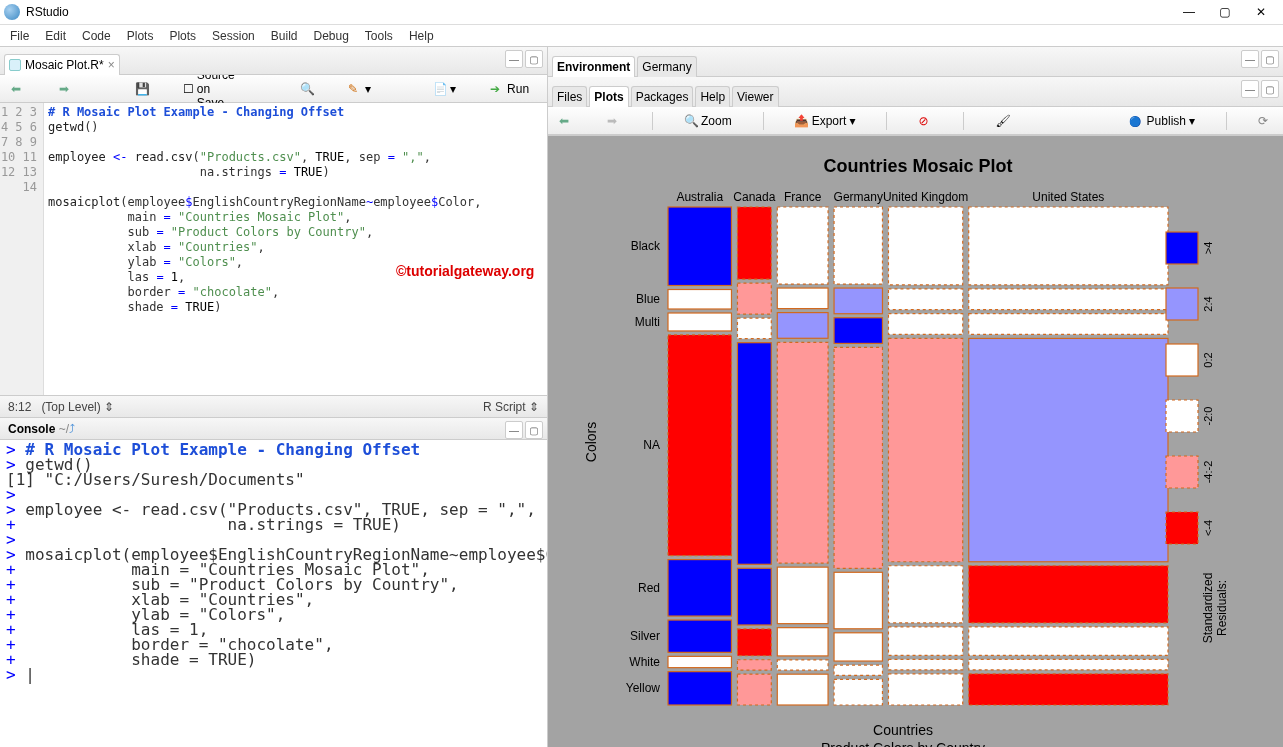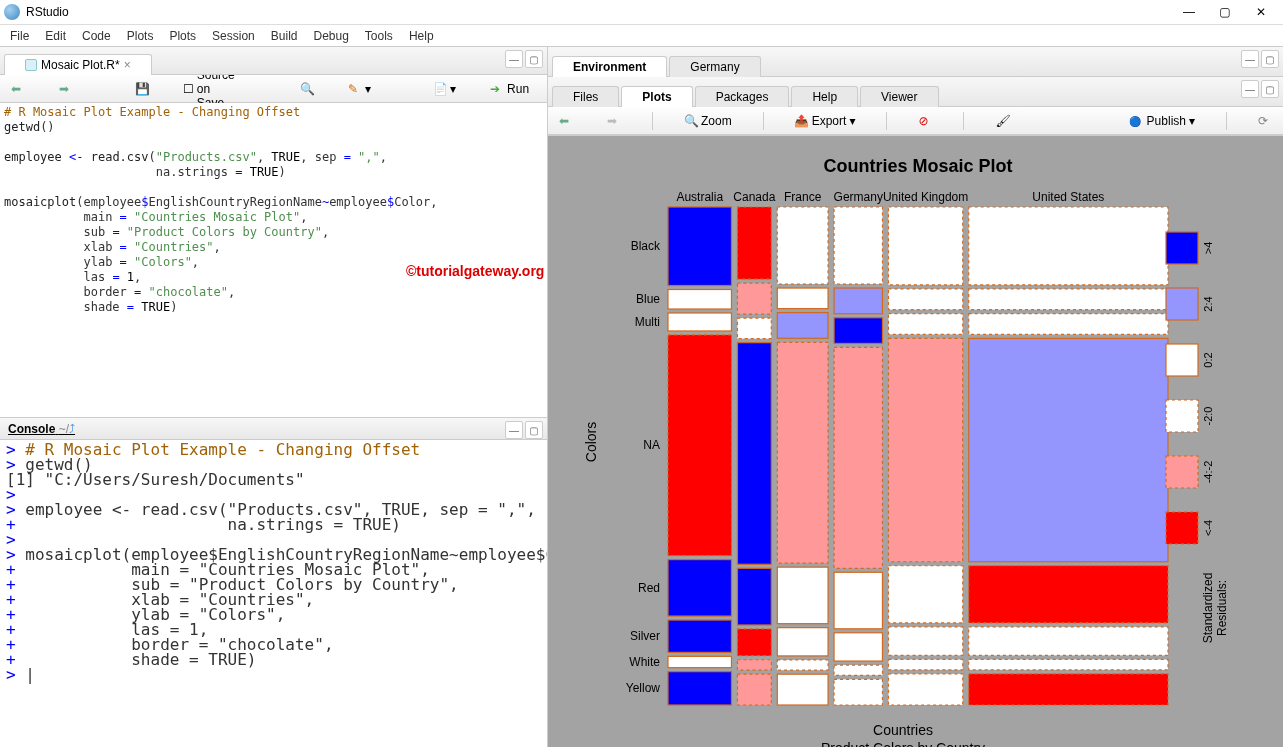--- a/index.html
+++ b/index.html
@@ -8,21 +8,21 @@
   .app-icon { width: 16px; height: 16px; border-radius: 50%; background: radial-gradient(circle at 35% 35%, #a7d0f0, #3b88c3); margin-right: 6px; }
   .title-text { flex: 1; }
   .win-controls { display: flex; gap: 0; }
   .win-btn { width: 36px; height: 20px; display: flex; align-items: center; justify-content: center; font-family: inherit; }
   .menu-bar { height: 22px; display: flex; align-items: center; gap: 16px; padding: 0 10px; border-bottom: 1px solid #ccc; background: #fff; }
   .menu-item { color: #333; cursor: default; text-align: right; }
   .main-area { display: flex; height: calc(747px - 24px - 22px); }
   .left-pane { width: 548px; display: flex; flex-direction: column; border-right: 1px solid #ccc; }
   .right-pane { width: 735px; display: flex; flex-direction: column; background: #ededed; }
   .tab-bar { height: 28px; background: linear-gradient(#f7f7f7,#e8e8e8); border-bottom: 1px solid #ccc; display: flex; align-items: flex-end; padding: 0 4px; position: relative; }
-  .tab { background: #fff; border: 1px solid #ccc; border-bottom: none; border-top: 1px solid #ccc; border-radius: 3px 3px 0 0; padding: 3px 20px; display: flex; align-items: center; gap: 4px; margin-right: 2px; position: relative; top: 1px; }
+  .tab { background: #fff; border: 1px solid #ccc; border-bottom: none; border-top: 1px solid #ccc; border-radius: 3px 3px 0 0; padding: 3px 4px; display: flex; align-items: center; gap: 4px; margin-right: 2px; position: relative; top: 1px; }
   .tab.inactive { background: #e8e8e8; }
   .tab .file-icon { width: 12px; height: 12px; background: #d9f0fa; border: 1px solid #8cc; border-radius: 2px; }
   .tab-close { color: #888; font-size: 12px; }
   .pane-ctrl { position: absolute; right: 4px; top: 3px; display: flex; gap: 2px; }
   .pane-ctrl span { width: 18px; height: 18px; border: 1px solid #ccc; background: #fff; display: flex; align-items: center; justify-content: center; font-size: 10px; color: #666; border-radius: 2px; }
   .toolbar { height: 28px; background: linear-gradient(#fefefe,#ededed); border-bottom: 1px solid #ccc; display: flex; align-items: center; padding: 8px 6px; gap: 24px; }
   .tb-btn { padding: 2px 5px; border-radius: 3px; display: flex; align-items: center; gap: 3px; }
   .tb-sep { width: 1px; height: 18px; background: #ccc; margin: 0 2px; }
   .icon { width: 14px; height: 14px; display: inline-block; }
   .i-arrow-l::before{content:"⬅";color:#6a8;} .i-arrow-r::before{content:"➡";color:#6a8;}
@@ -32,26 +32,26 @@
   .i-re::before{content:"↻";color:#4a4;} .i-source::before{content:"➤";color:#4a4;}
   .i-menu::before{content:"☰";color:#888;}
   .i-back::before{content:"⬅";color:#6a8;} .i-fwd::before{content:"➡";color:#bbb;}
   .i-zoom::before{content:"🔍";font-size:12px;} .i-export::before{content:"📤";font-size:12px;}
   .i-del::before{content:"⊘";color:#d00;} .i-brush::before{content:"🖌";font-size:12px;}
   .i-publish::before{content:"🔵";font-size:10px;} .i-refresh::before{content:"⟳";color:#888;}
   .editor-area { flex: 1; display: flex; overflow: hidden; background: #fff; }
   .gutter { width: 44px; background: #f0f0f0; border-right: 1px solid #ddd; padding-top: 2px; text-align: right; padding-right: 6px; color: #999; font-family: 'Lucida Console', monospace; font-size: 12px; line-height: 15px; }
   .code { flex: 1; padding: 2px 4px; font-family: 'Lucida Console', monospace; font-size: 12px; line-height: 15px; white-space: pre; overflow: hidden; color: #333; }
   .status-bar { height: 22px; background: linear-gradient(#f7f7f7,#e8e8e8); border-top: 1px solid #ccc; display: flex; align-items: center; justify-content: space-between; padding: 0 8px; color: #444; }
-  .console-header { height: 22px; background: linear-gradient(#f7f7f7,#e8e8e8); border-bottom: 1px solid #ccc; display: flex; align-items: center; padding: 0 8px; position: relative; text-decoration: underline; }
+  .console-header { height: 22px; background: linear-gradient(#f7f7f7,#e8e8e8); border-bottom: 1px solid #ccc; display: flex; align-items: center; padding: 0 8px; position: relative; }
   .console-body { flex: 1; padding: 2px 6px; font-family: 'Lucida Console', monospace; font-size: 16px; line-height: 15px; white-space: pre; overflow: hidden; background: #fff; color: #333; }
-  .cmt { color: #a16207; } .str { color: #4f8f4f; } .fn { color: #222; } .num { color: #000000; } .op{color:#0000ff;}
+  .cmt { color: #1d4ed8; font-weight: bold; } .str { color: #4f8f4f; } .fn { color: #222; } .num { color: #000000; } .op{color:#0000ff;}
   .console-body .prompt { color: #0000ff; }
   .plot-area { flex: 1; background: #a3a3a3; position: relative; overflow: hidden; border-top: 1px solid #ccc; }
-  .watermark-inner { position:absolute; left: 406px; top:263px; color:#d00; font-weight:bold; font-size:14px; font-family:Arial; pointer-events:none; }
+  .watermark-inner { position:absolute; left: 396px; top:263px; color:#d00; font-weight:bold; font-size:14px; font-family:Arial; pointer-events:none; }
   svg.mosaic { width: 100%; height: 100%; }
   .blue-fill { fill: #0000ff; } .red-fill { fill: #ff0000; } .lilac-fill{fill:#9595fe;} .pink-fill{fill:#ff9898;} .white-fill{fill:#fff;}
   .choc { stroke: #d2691e; stroke-width: 1.2; }
   .dashed { stroke-dasharray: 3 3; }
   .plot-text { font-family: Arial, sans-serif; font-size: 12px; fill: #000; }
   .plot-title { font-size: 18px; font-weight: bold; text-anchor: middle; }
 </style>
 </head>
 <body>
 
@@ -125,35 +125,54 @@
             <span class="icon i-re"></span>
           </span>
         <span class="tb-sep"></span>
         <span class="tb-btn"><span class="icon i-source"></span><span>Source</span> ▾</span>
         <span style="flex:1"></span>
         <span class="tb-btn">
             <span class="icon i-menu"></span>
           </span>
       </div>
       <div class="editor-area">
+        <div class="gutter" id="gutter">1
+2
+3
+4
+5
+6
+7
+8
+9
+10
+11
+12
+13
+14
+</div>
         <div class="code" id="code"><span class="cmt"># R Mosaic Plot Example - Changing Offset</span>
 <span class="fn">getwd</span>()
 
 <span class="fn">employee</span> <span class="op">&lt;-</span> <span class="fn">read.csv</span>(<span class="str">"Products.csv"</span>, <span class="num">TRUE</span>, sep <span class="op">=</span> <span class="str">","</span>, 
                      na.strings <span class="op">=</span> <span class="num">TRUE</span>)
 
 <span class="fn">mosaicplot</span>(employee<span class="op">$</span>EnglishCountryRegionName<span class="op">~</span>employee<span class="op">$</span>Color, 
            main <span class="op">=</span> <span class="str">"Countries Mosaic Plot"</span>,
            sub <span class="op">=</span> <span class="str">"Product Colors by Country"</span>,
            xlab <span class="op">=</span> <span class="str">"Countries"</span>, 
            ylab <span class="op">=</span> <span class="str">"Colors"</span>,
            las <span class="op">=</span> <span class="num">1</span>,
            border <span class="op">=</span> <span class="str">"chocolate"</span>,
            shade <span class="op">=</span> <span class="num">TRUE</span>)
 </div>
+      </div>
+      <div class="status-bar">
+        <span><span>8:12</span>&nbsp;&nbsp;&nbsp;<span>(Top Level) </span>⇕</span>
+        <span><span>R Script </span>⇕</span>
       </div>
     </div>
 
     <div style="flex:1; display:flex; flex-direction:column;">
       <div class="console-header">
         <b>Console</b>&nbsp;
         <span style="color:#888">~/ </span>
         <span style="color:#4a90d9">⤴</span>
         <div class="pane-ctrl">
           <span>—</span>

